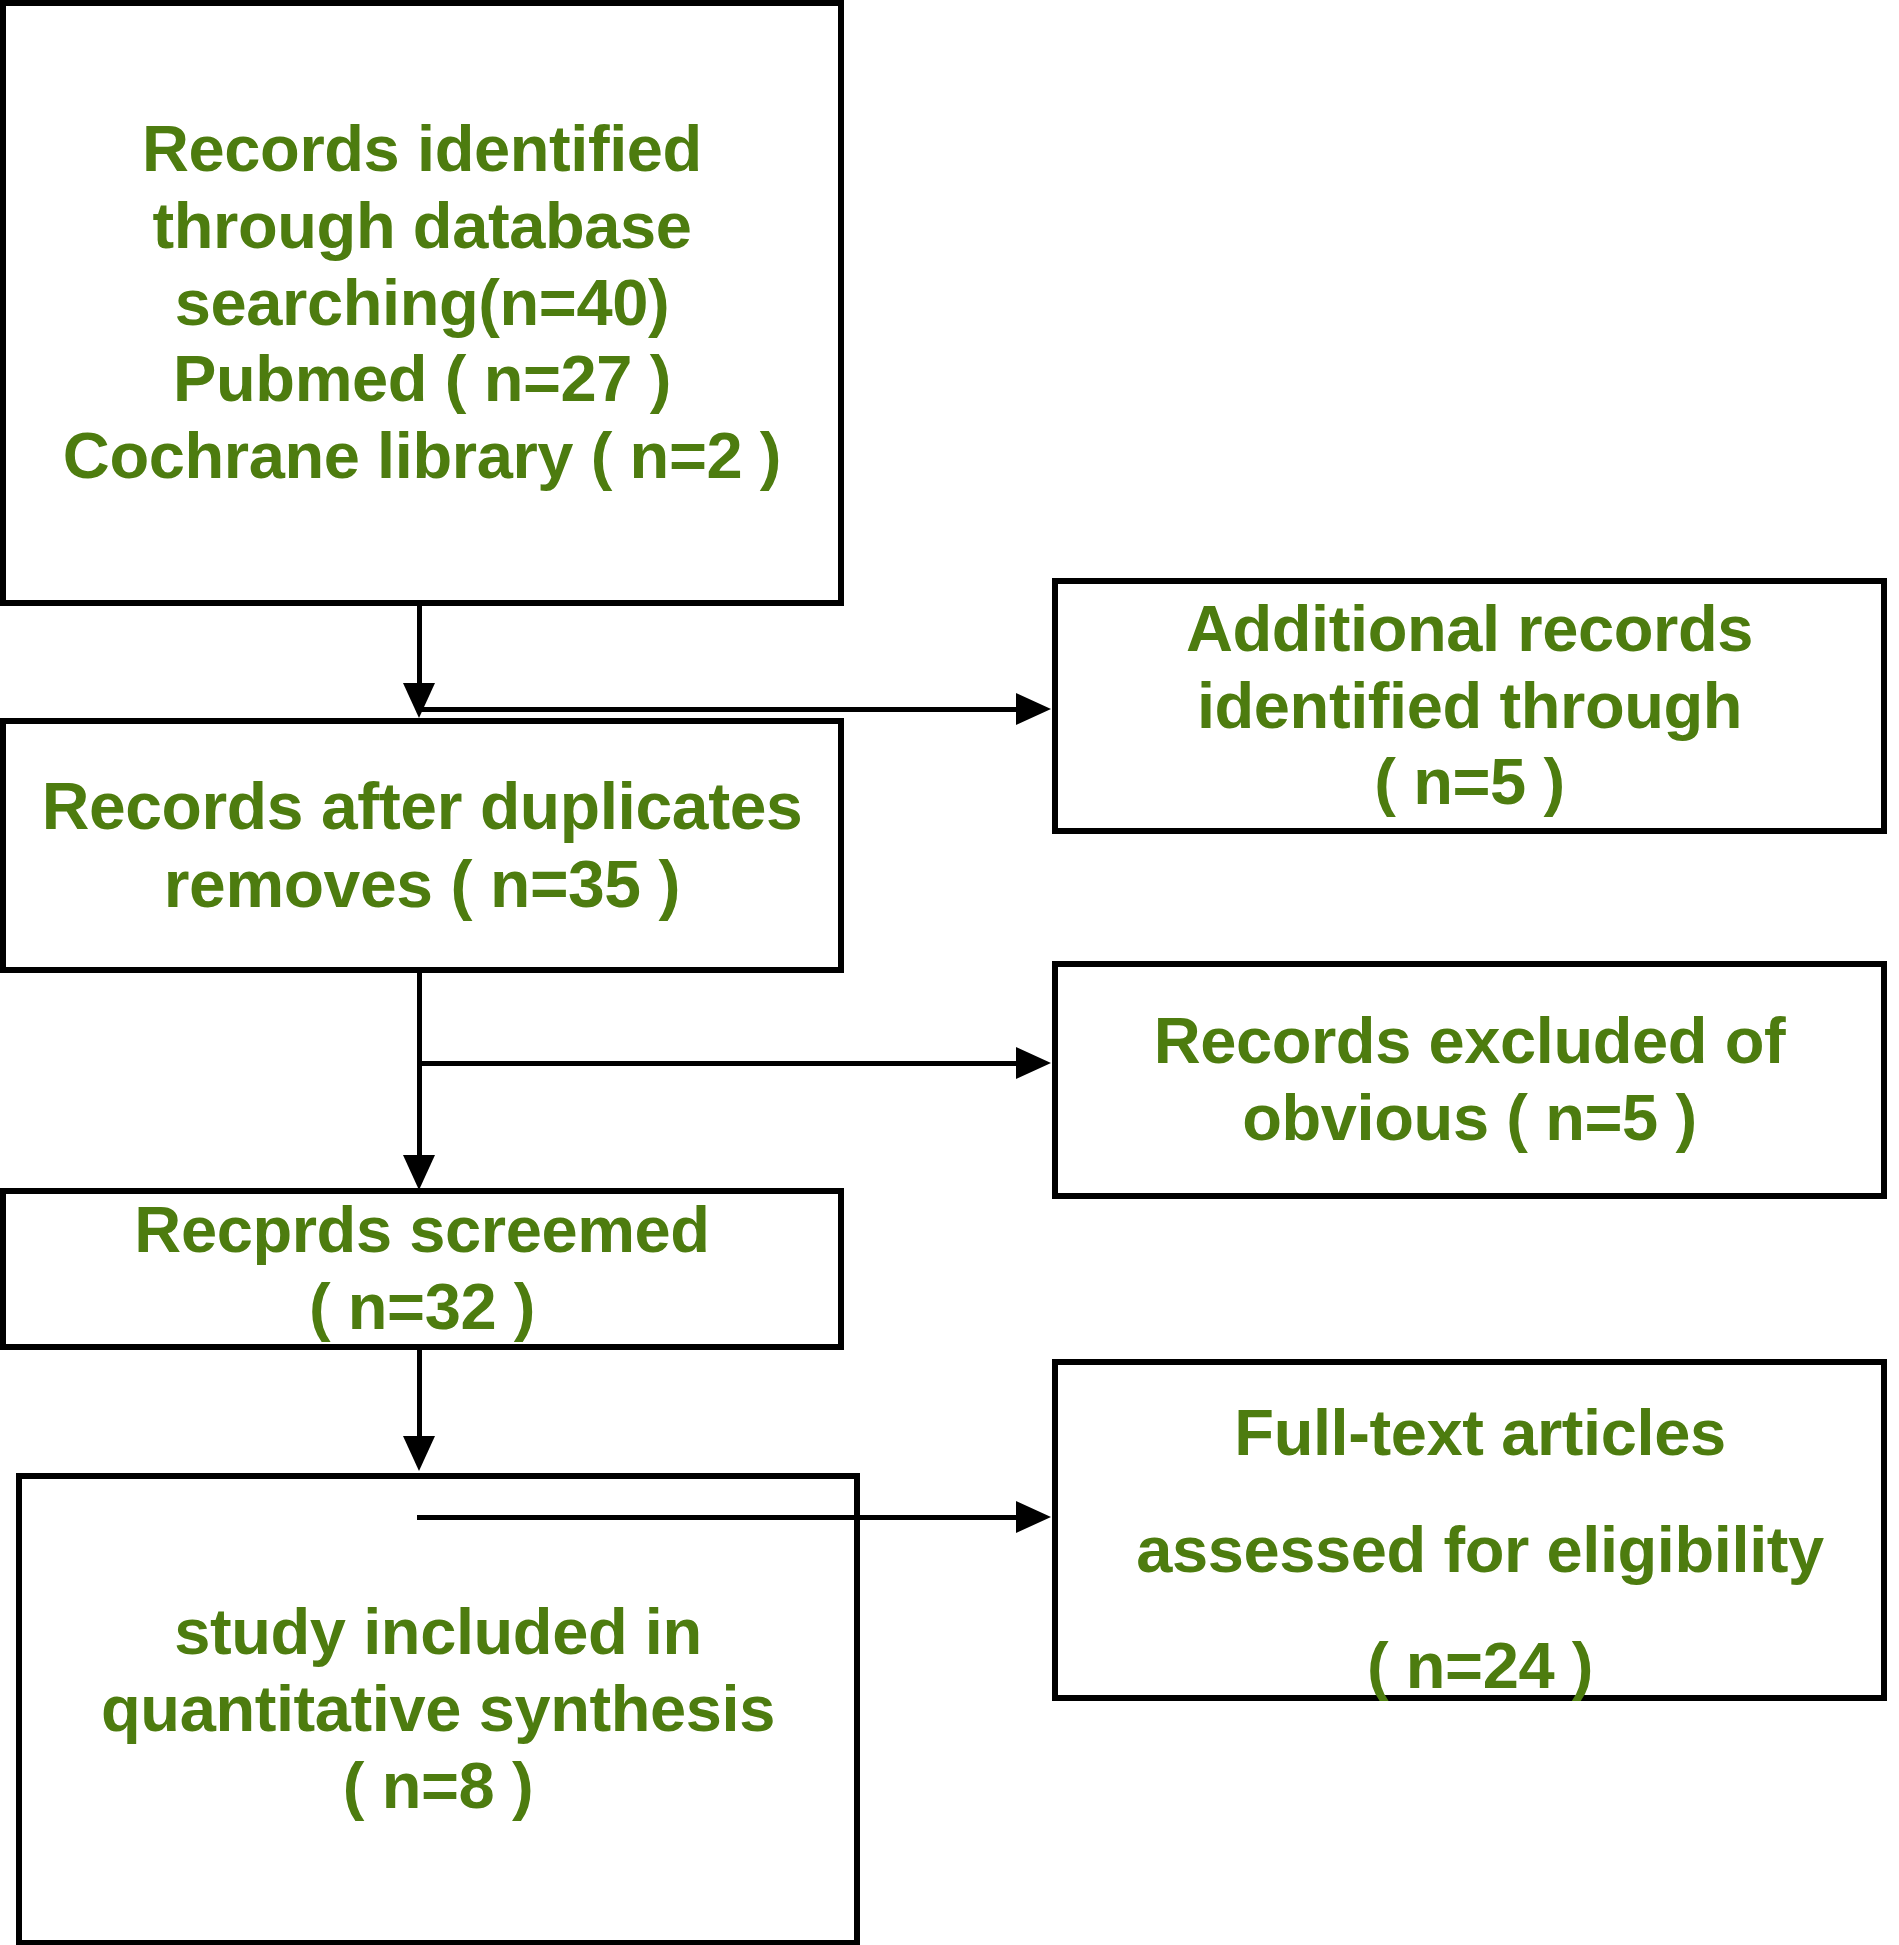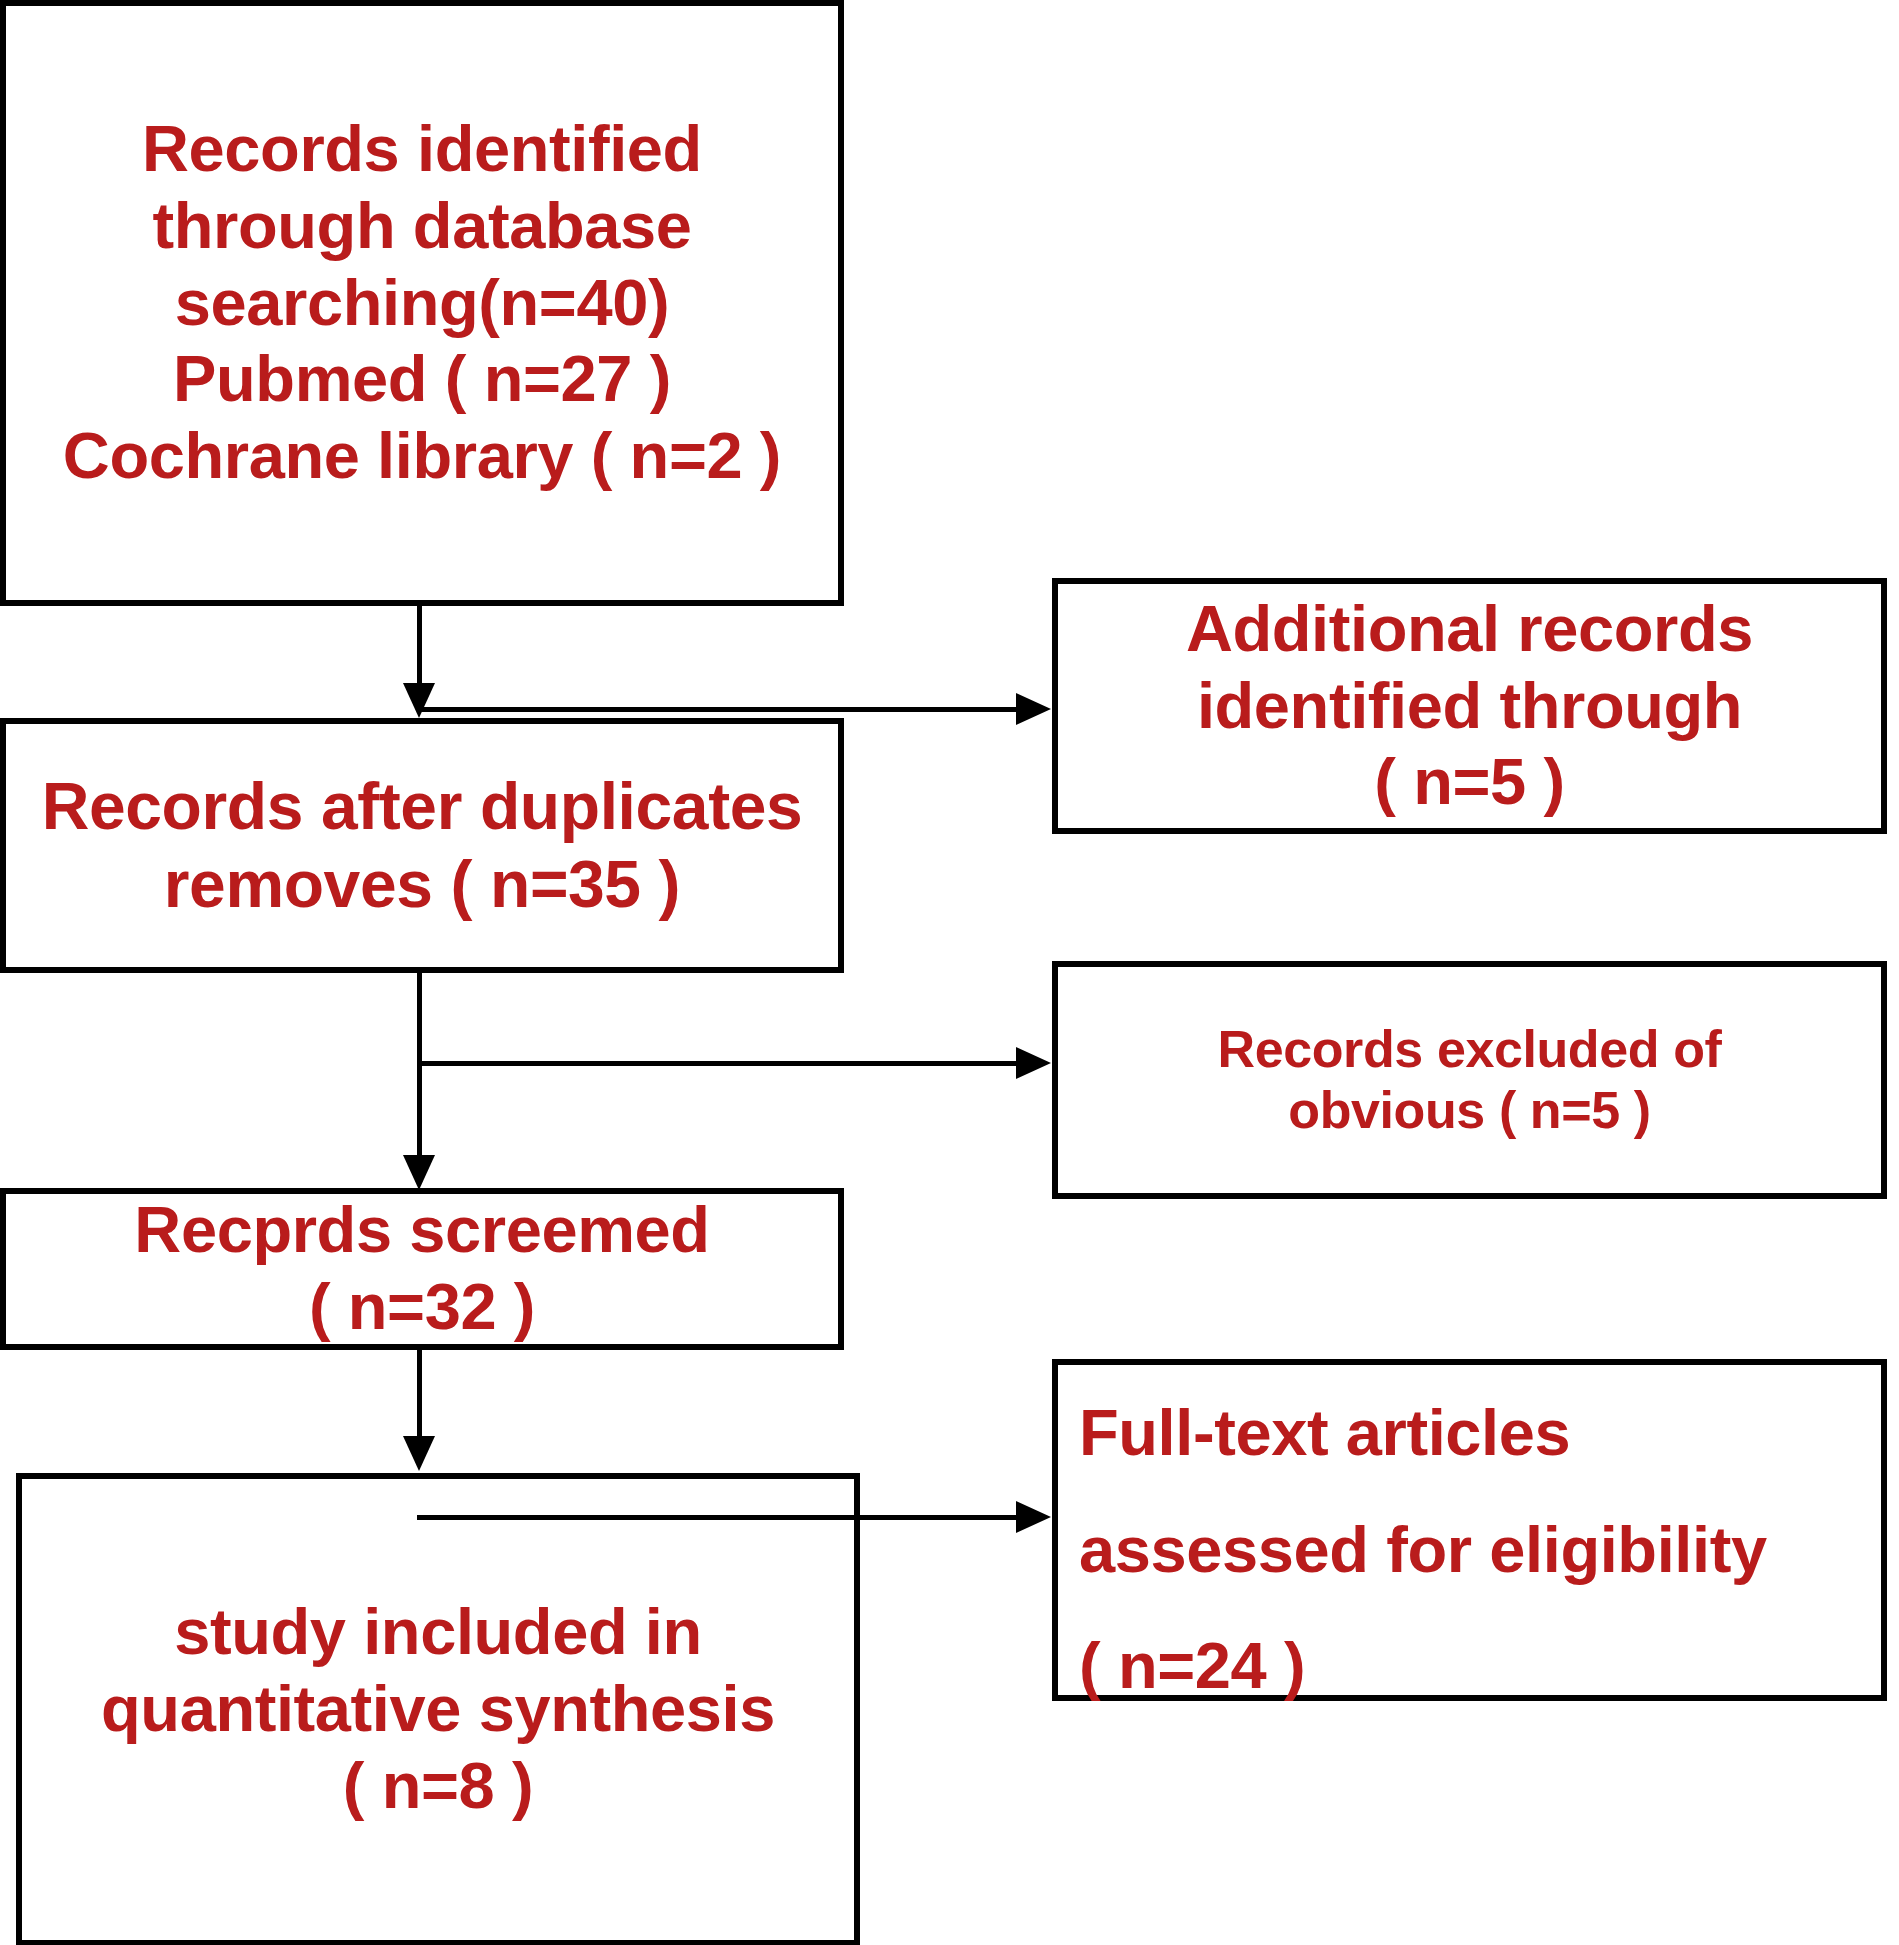--- a/index.html
+++ b/index.html
@@ -16,25 +16,26 @@
     font-family: "Liberation Sans", sans-serif;
   }
   .flow-box {
     position: absolute;
     box-sizing: border-box;
     border: 6.1px solid #000000;
     background: #ffffff;
     display: flex;
     flex-direction: column;
     justify-content: center;
-    color: #b91c1c;
+    color: #4d7c0f;
     font-weight: bold;
     font-family: "Liberation Sans", sans-serif;
     line-height: 1.18;
     letter-spacing: -0.4px;
+    align-items: center;
   }
   .flow-box .line {
     display: block;
     white-space: pre;
   }
   .align-center .line { text-align: center; }
   .align-left   .line { text-align: left; padding-left: 21px; margin-top: 40px; }
 
   
   #box-identified {
@@ -52,21 +53,21 @@
   #box-included {
     left: 16px;   top: 1473px; width: 844px;  height: 473px;
     font-size: 65px;
   }
   #box-additional {
     left: 1052px; top: 578px;  width: 835px;  height: 256px;
     font-size: 65px;
   }
   #box-excluded {
     left: 1052px; top: 961px; width: 835px;  height: 238px;
-    font-size: 52px;
+    font-size: 65px;
   }
   #box-fulltext {
     left: 1052px; top: 1359px; width: 835px;  height: 342px;
     font-size: 65px;
   }
 
   
   .vline {
     position: absolute;
     width: 5.2px;

